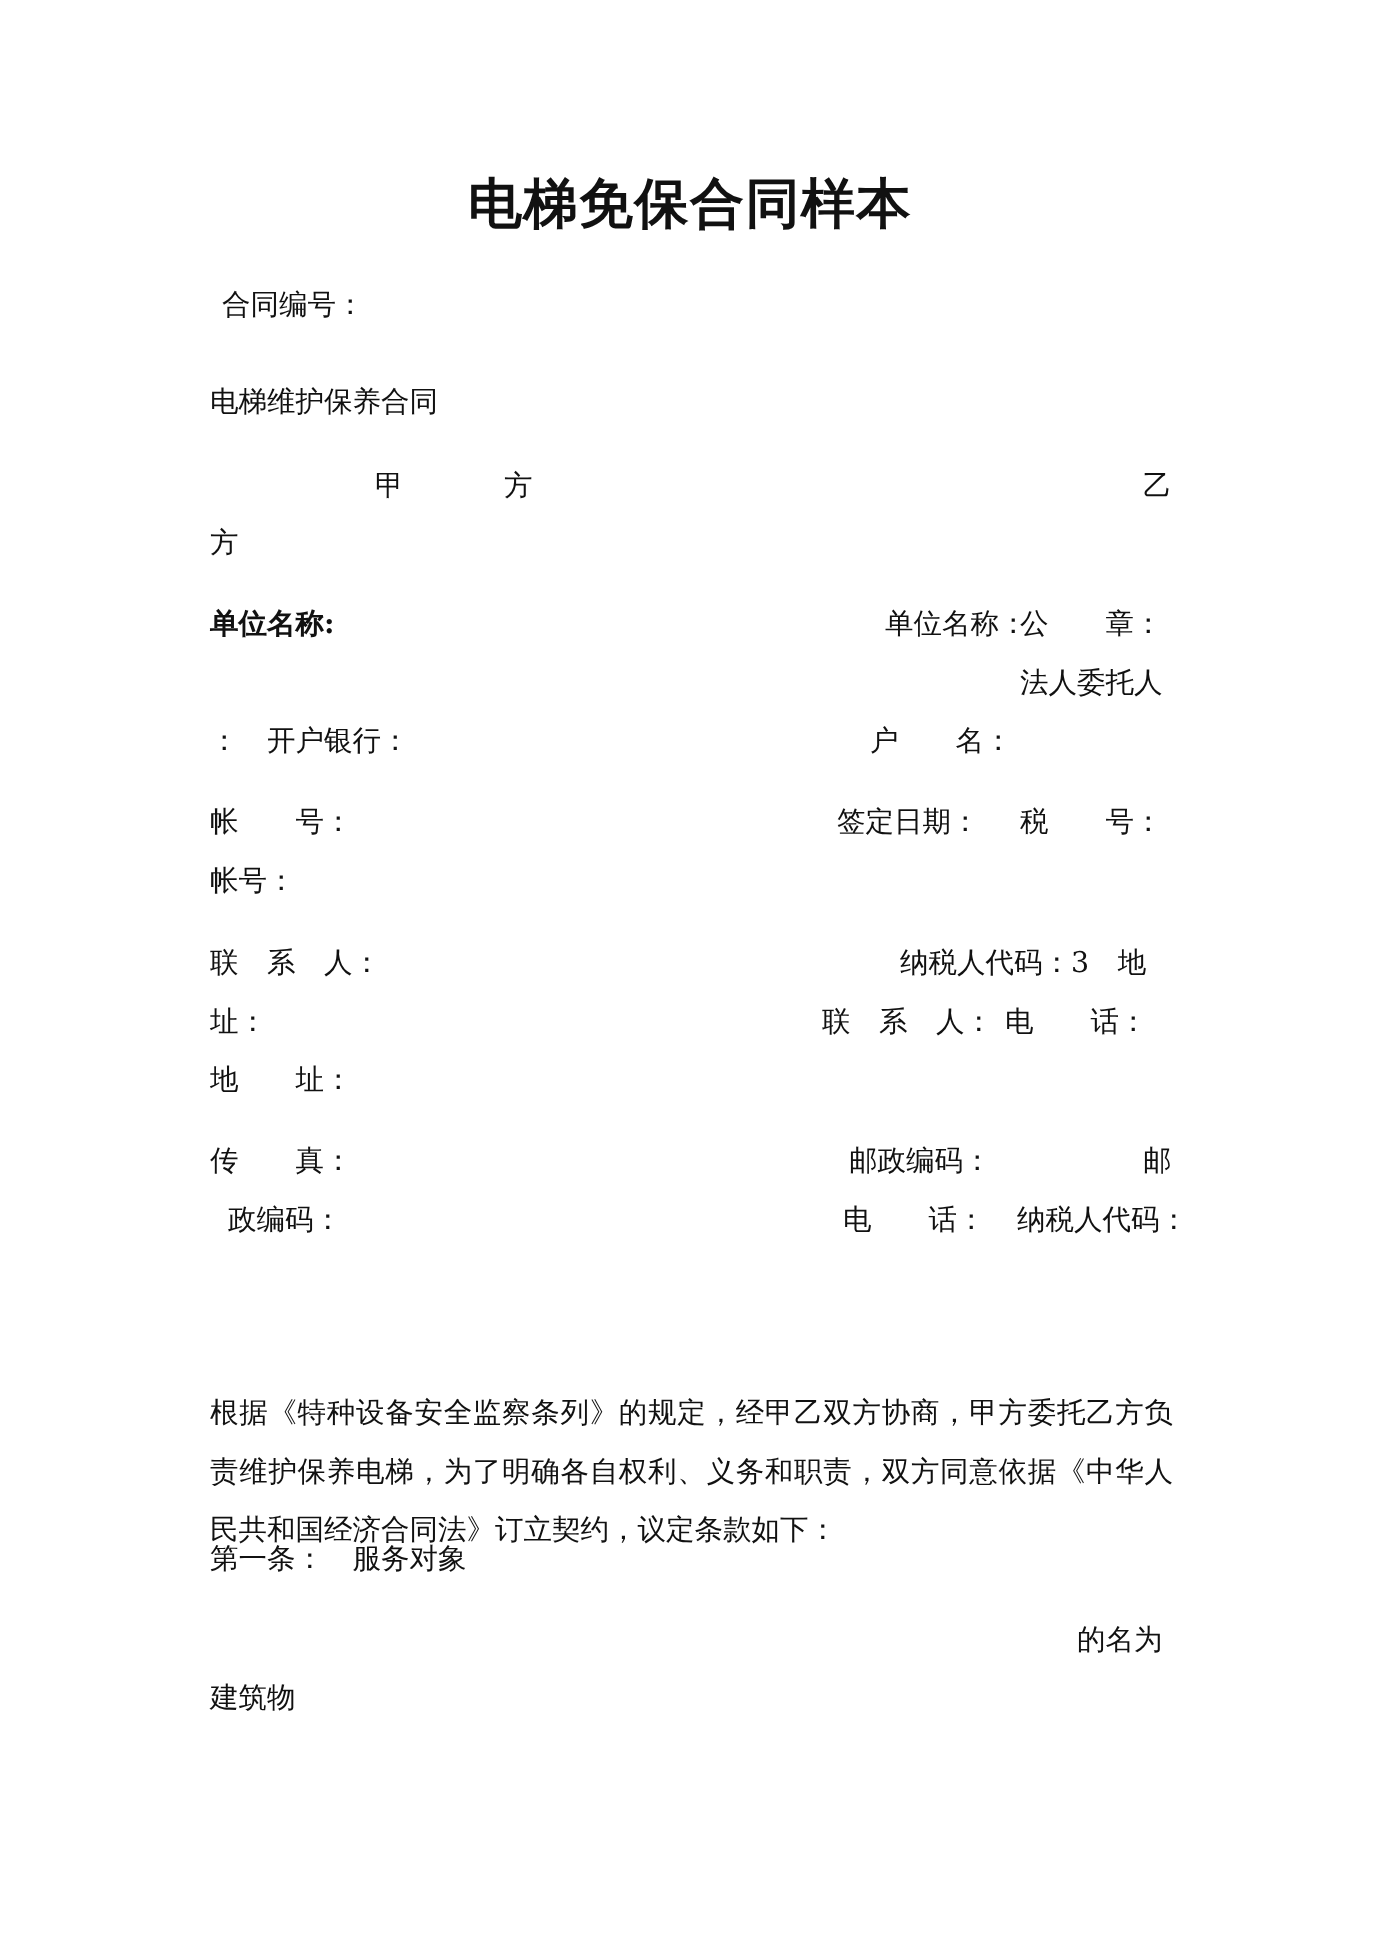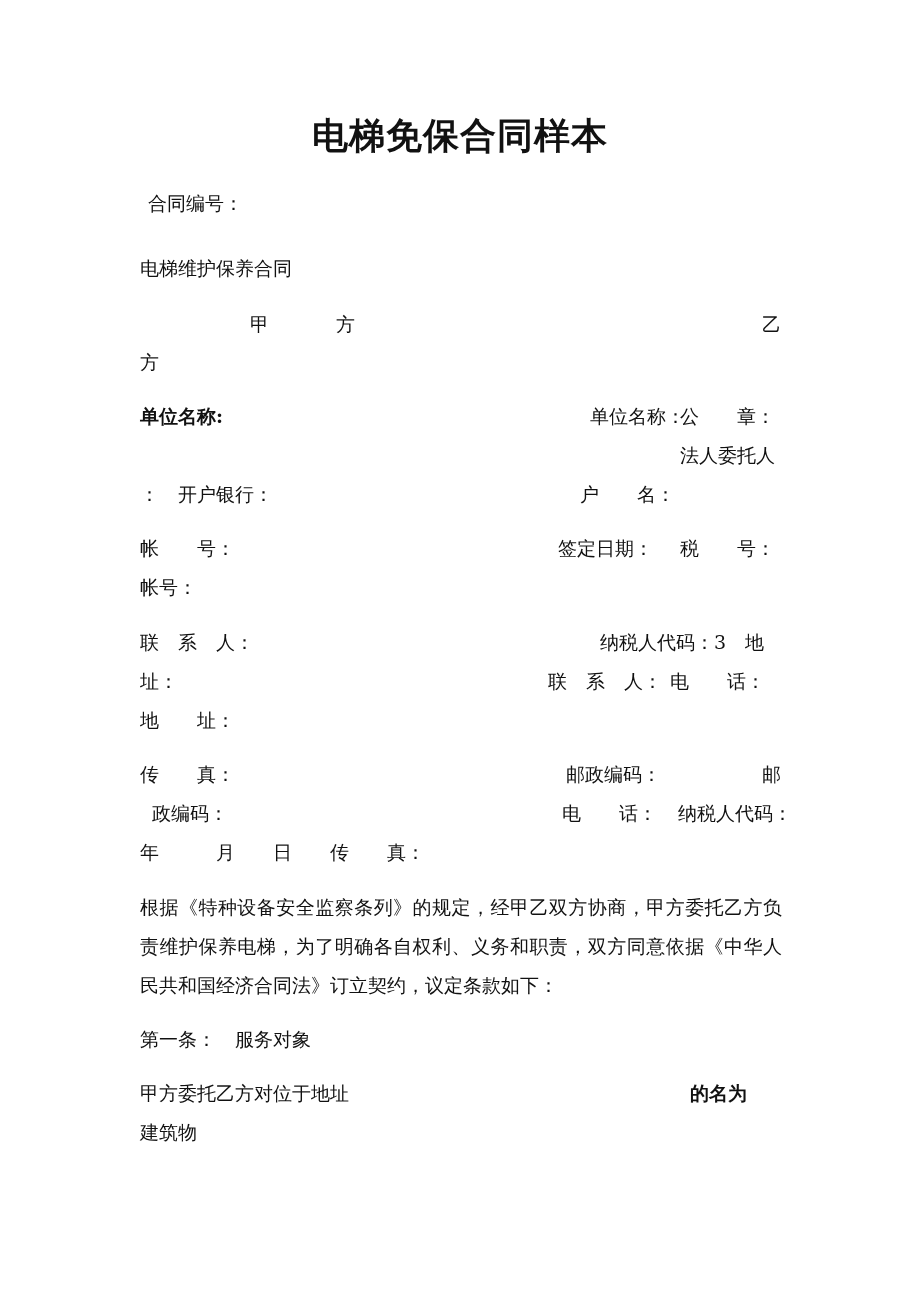--- a/index.html
+++ b/index.html
@@ -2,21 +2,21 @@
 <html><head>
 <meta charset="utf-8">
 <style>
   html, body { margin: 0; padding: 0; background: #ffffff; }
   body { width: 920px; height: 1302px; position: relative; overflow: hidden;
          font-family: "DejaVu Serif", "Liberation Serif", serif; color: #111; }
   .page { position: absolute; left: 0; top: 0; width: 920px; height: 1302px; }
   .title { position: absolute; left: 0; width: 920px; top: 112px; text-align: center;
            font-family: "DejaVu Sans", "Liberation Sans", sans-serif; font-size: 36px; font-weight: bold; letter-spacing: 1px; }
   .t { position: absolute; font-size: 19px; line-height: 24px; white-space: pre; }
-  .para { position: absolute; left: 140px; width: 642px; font-size: 19px; line-height: 39px; text-align: justify; }
+  .para { position: absolute; left: 140px; width: 642px; font-size: 19px; line-height: 39px; text-align: justify; margin-top: 35px; }
 </style>
 </head>
 <body>
 
 <div class="page">
   <div class="title">电梯免保合同样本</div>
 
   <div class="t" style="left:148px;top:191px;">合同编号：</div>
   <div class="t" style="left:140px;top:256px;">电梯维护保养合同</div>
 
@@ -45,21 +45,19 @@
   <div class="t" style="left:548px;top:669px;">联　系　人：</div>
   <div class="t" style="left:670px;top:669px;">电　　话：</div>
   <div class="t" style="left:140px;top:708px;">地　　址：</div>
 
   <div class="t" style="left:140px;top:762px;">传　　真：</div>
   <div class="t" style="left:566px;top:762px;">邮政编码：</div>
   <div class="t" style="left:762px;top:762px;">邮</div>
   <div class="t" style="left:140px;top:801px;margin-left:12px;">政编码：</div>
   <div class="t" style="left:562px;top:801px;">电　　话：</div>
   <div class="t" style="left:678px;top:801px;">纳税人代码：</div>
-  <div class="t" style="left:140px;top:840px;">年　　　月　　日　　传　　真：</div>
 
   <div class="para" style="top:888px;">根据《特种设备安全监察条列》的规定，经甲乙双方协商，甲方委托乙方负责维护保养电梯，为了明确各自权利、义务和职责，双方同意依据《中华人民共和国经济合同法》订立契约，议定条款如下：</div>
 
   <div class="t" style="left:140px;top:1027px;">第一条：　服务对象</div>
-  <div class="t" style="left:140px;top:1081px;">甲方委托乙方对位于地址</div>
-  <div class="t" style="left:690px;top:1081px;font-weight:bold;">的名为</div>
+  <div class="t" style="left:718px;top:1081px;">的名为</div>
   <div class="t" style="left:140px;top:1120px;">建筑物</div>
 </div>
 
 </body></html>

